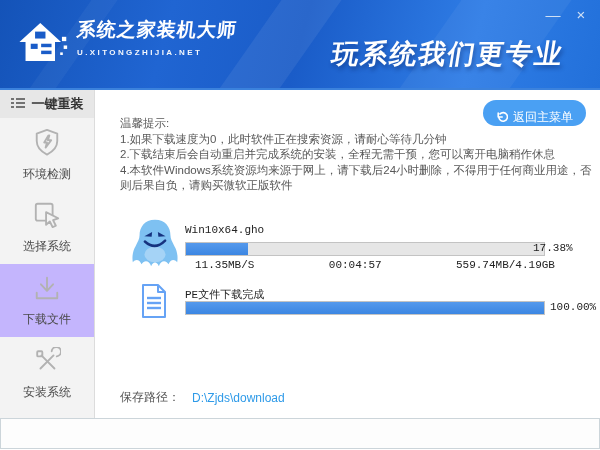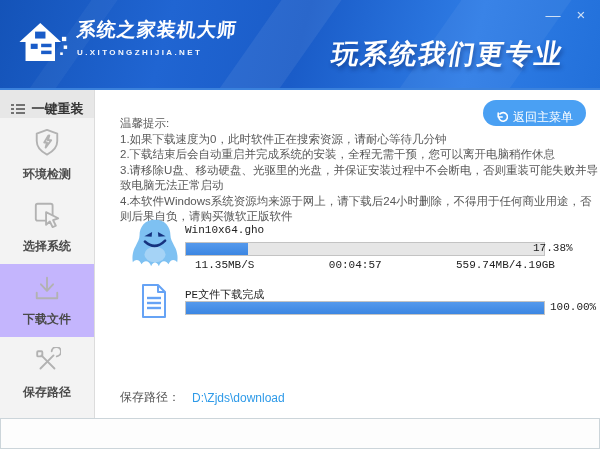--- a/index.html
+++ b/index.html
@@ -31,26 +31,26 @@
     position:absolute;right:36px;top:36px;font-size:27px;font-weight:bold;color:#fff;
     transform:skewX(-9deg);letter-spacing:2px;white-space:nowrap;
     text-shadow:2px 3px 4px rgba(8,28,88,.45);
   }
   
   .sidebar{
     position:absolute;left:0;top:90px;width:95px;height:328px;background:#f3f3f3;
     border-right:1px solid #dcdcdc;box-sizing:border-box;
   }
   .side-head{
-    height:28px;background:#e7e7e7;display:flex;align-items:flex-end;justify-content:center;
+    height:28px;background:#e7e7e7;display:flex;align-items:center;justify-content:center;
     gap:7px;font-size:13px;font-weight:bold;color:#333;cursor:pointer;
   }
   .side-item{
     height:73px;display:flex;flex-direction:column;align-items:center;justify-content:center;
-    gap:6px;font-size:12px;color:#4a4a4a;cursor:pointer;font-weight:bold;
+    gap:6px;font-size:12px;color:#4a4a4a;cursor:pointer;
   }
   .side-item.active{background:#c4b5fd;text-align:center;}
   .gicon{stroke:#b2b2b2;fill:none;stroke-width:2;stroke-linecap:round;stroke-linejoin:round;}
   
   .main{position:absolute;left:95px;top:90px;width:505px;height:328px;background:#fff;}
   .back-btn{
     position:absolute;top:10px;right:14px;height:26px;padding:0 13px;
     background:#4aa0f3;color:#fff;border:none;border-radius:13px;font-size:12px;
     display:flex;align-items:flex-end;gap:5px;cursor:pointer;font-family:"Liberation Sans",sans-serif;
   }
@@ -164,41 +164,40 @@
 
   <div class="side-item">
     <span>
       <svg width="28" height="28" viewBox="0 0 30 30" class="gicon">
         <line x1="8" y1="23" x2="22" y2="9"></line>
         <path d="M20 4.5 a5 5 0 1 1 5.5 5.5"></path>
         <line x1="9" y1="9" x2="23" y2="23"></line>
         <rect x="4.5" y="4.5" width="5.5" height="5.5" rx="1"></rect>
       </svg>
     </span>
-    <span>保存路径</span>
+    <span>安装系统</span>
   </div>
 </div>
 
 <div class="main">
 
   <button class="back-btn">
     <span>
       <svg width="12" height="12" viewBox="0 0 12 12" fill="none" stroke="#fff" stroke-width="1.6" stroke-linecap="round" stroke-linejoin="round">
         <path d="M2.2 2 V6 H6.2"></path>
         <path d="M2.8 6 a4.3 4.3 0 1 0 1.2-3.1"></path>
       </svg>
     </span>
     <span>返回主菜单</span>
   </button>
 
   <div class="tips">
     <div>温馨提示:</div>
     <div>1.如果下载速度为0，此时软件正在搜索资源，请耐心等待几分钟</div>
     <div>2.下载结束后会自动重启并完成系统的安装，全程无需干预，您可以离开电脑稍作休息</div>
-    <div>3.请移除U盘、移动硬盘、光驱里的光盘，并保证安装过程中不会断电，否则重装可能失败并导致电脑无法正常启动</div>
     <div>4.本软件Windows系统资源均来源于网上，请下载后24小时删除，不得用于任何商业用途，否则后果自负，请购买微软正版软件</div>
   </div>
 
   <div class="ghost-icon">
     <svg width="54" height="54" viewBox="0 0 56 56">
       <path d="M28 4 C17 4 12 12 12 20 C12 24 10 27 8 31 C5 36 4 42 5 48 C8 44 12 45 14 50 C17 45 22 46 24 52 C26 47 30 47 32 52 C34 46 39 45 42 50 C44 45 48 44 51 48 C52 42 51 36 48 31 C46 27 44 24 44 20 C44 12 39 4 28 4 Z" fill="#7ec1f2"></path>
       <ellipse cx="28" cy="40" rx="11" ry="8" fill="rgba(255,255,255,0.30)"></ellipse>
       <path d="M17 21 L25 16.5 L24.5 21.5 Z" fill="#16337f"></path>
       <path d="M39 21 L31 16.5 L31.5 21.5 Z" fill="#16337f"></path>
       <path d="M17.5 26.5 Q28 36 38.5 25.5" stroke="#16337f" stroke-width="2.6" fill="none" stroke-linecap="round"></path>

